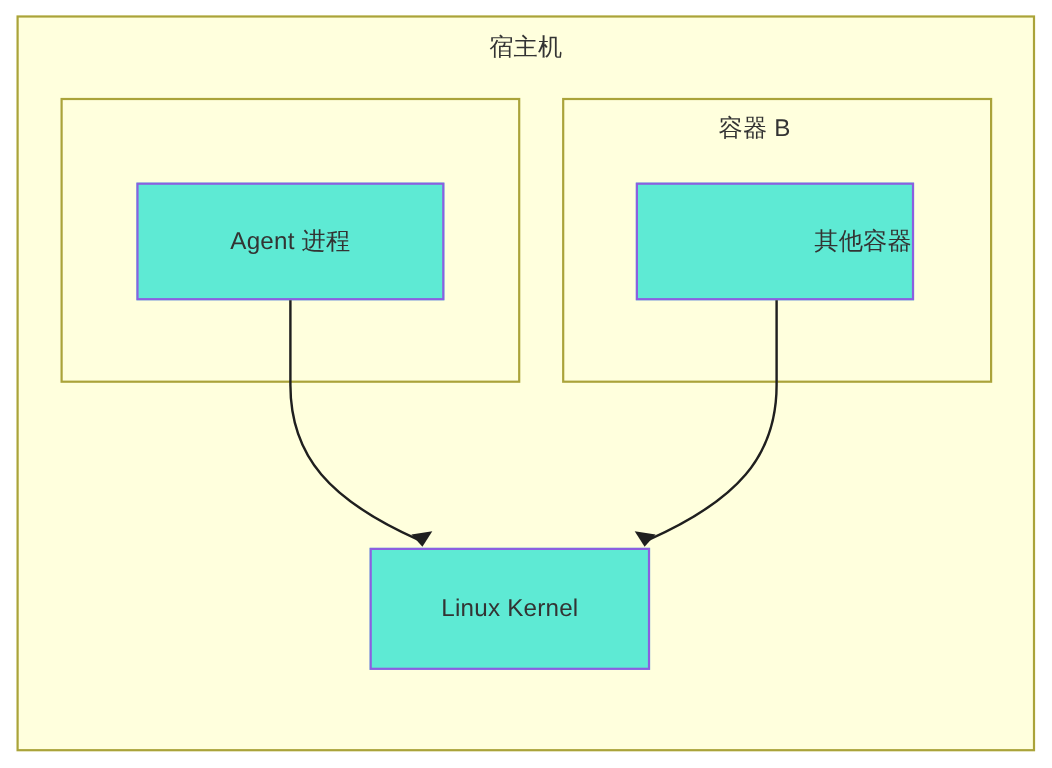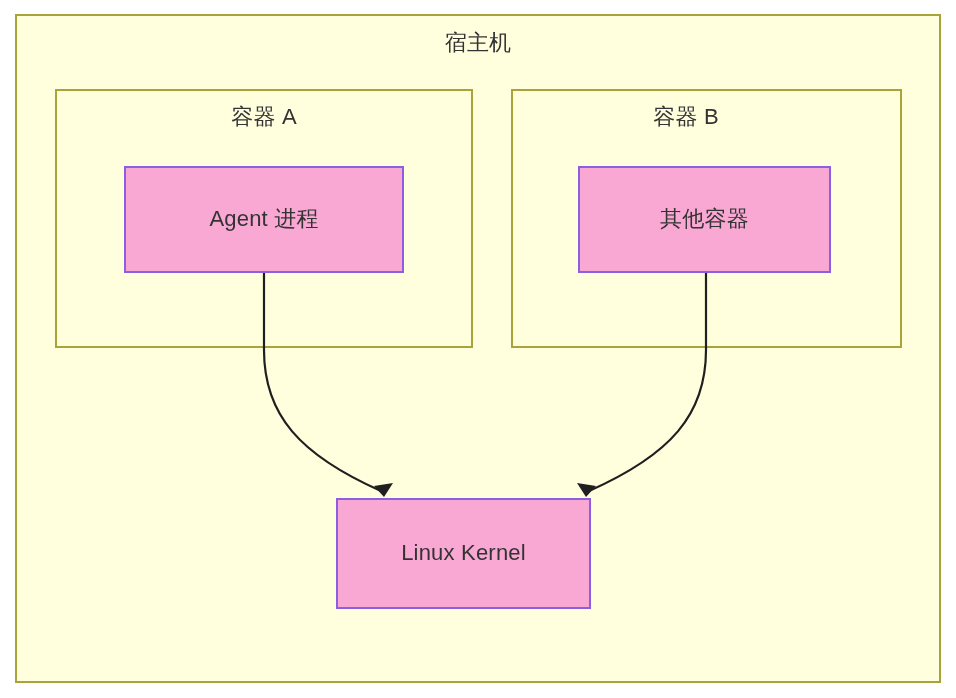--- a/index.html
+++ b/index.html
@@ -40,37 +40,38 @@
     width: 418px;
     height: 259px;
   }
   .container-b {
     left: 511px;
     top: 89px;
     width: 391px;
     height: 259px;
   }
   .node {
-    background: #f9a8d4;
+    background: #5eead4;
     border: 2px solid #8c5fe0;
     display: flex;
     align-items: center;
     justify-content: center;
   }
   .node-agent {
     left: 124px;
     top: 166px;
     width: 280px;
     height: 107px;
   }
   .node-other {
     left: 578px;
     top: 166px;
     width: 253px;
     height: 107px;
+    justify-content: flex-end;
   }
   .node-kernel {
     left: 336px;
     top: 498px;
     width: 255px;
     height: 111px;
   }
   .node-label {
     font-size: 22px;
     color: #333333;
@@ -122,21 +123,20 @@
 </head>
 <body>
 
 <div id="stage">
 
   <div class="box host-frame"></div>
 
   <div class="cluster-title host-title">宿主机</div>
 
   <div class="box subgraph container-a"></div>
-  <div class="cluster-title title-a">容器 A</div>
 
   <div class="box subgraph container-b"></div>
   <div class="cluster-title title-b">容器 B</div>
 
   <div class="box node node-agent">
     <span class="node-label">Agent 进程</span>
   </div>
 
   <div class="box node node-other">
     <span class="node-label">其他容器</span>

